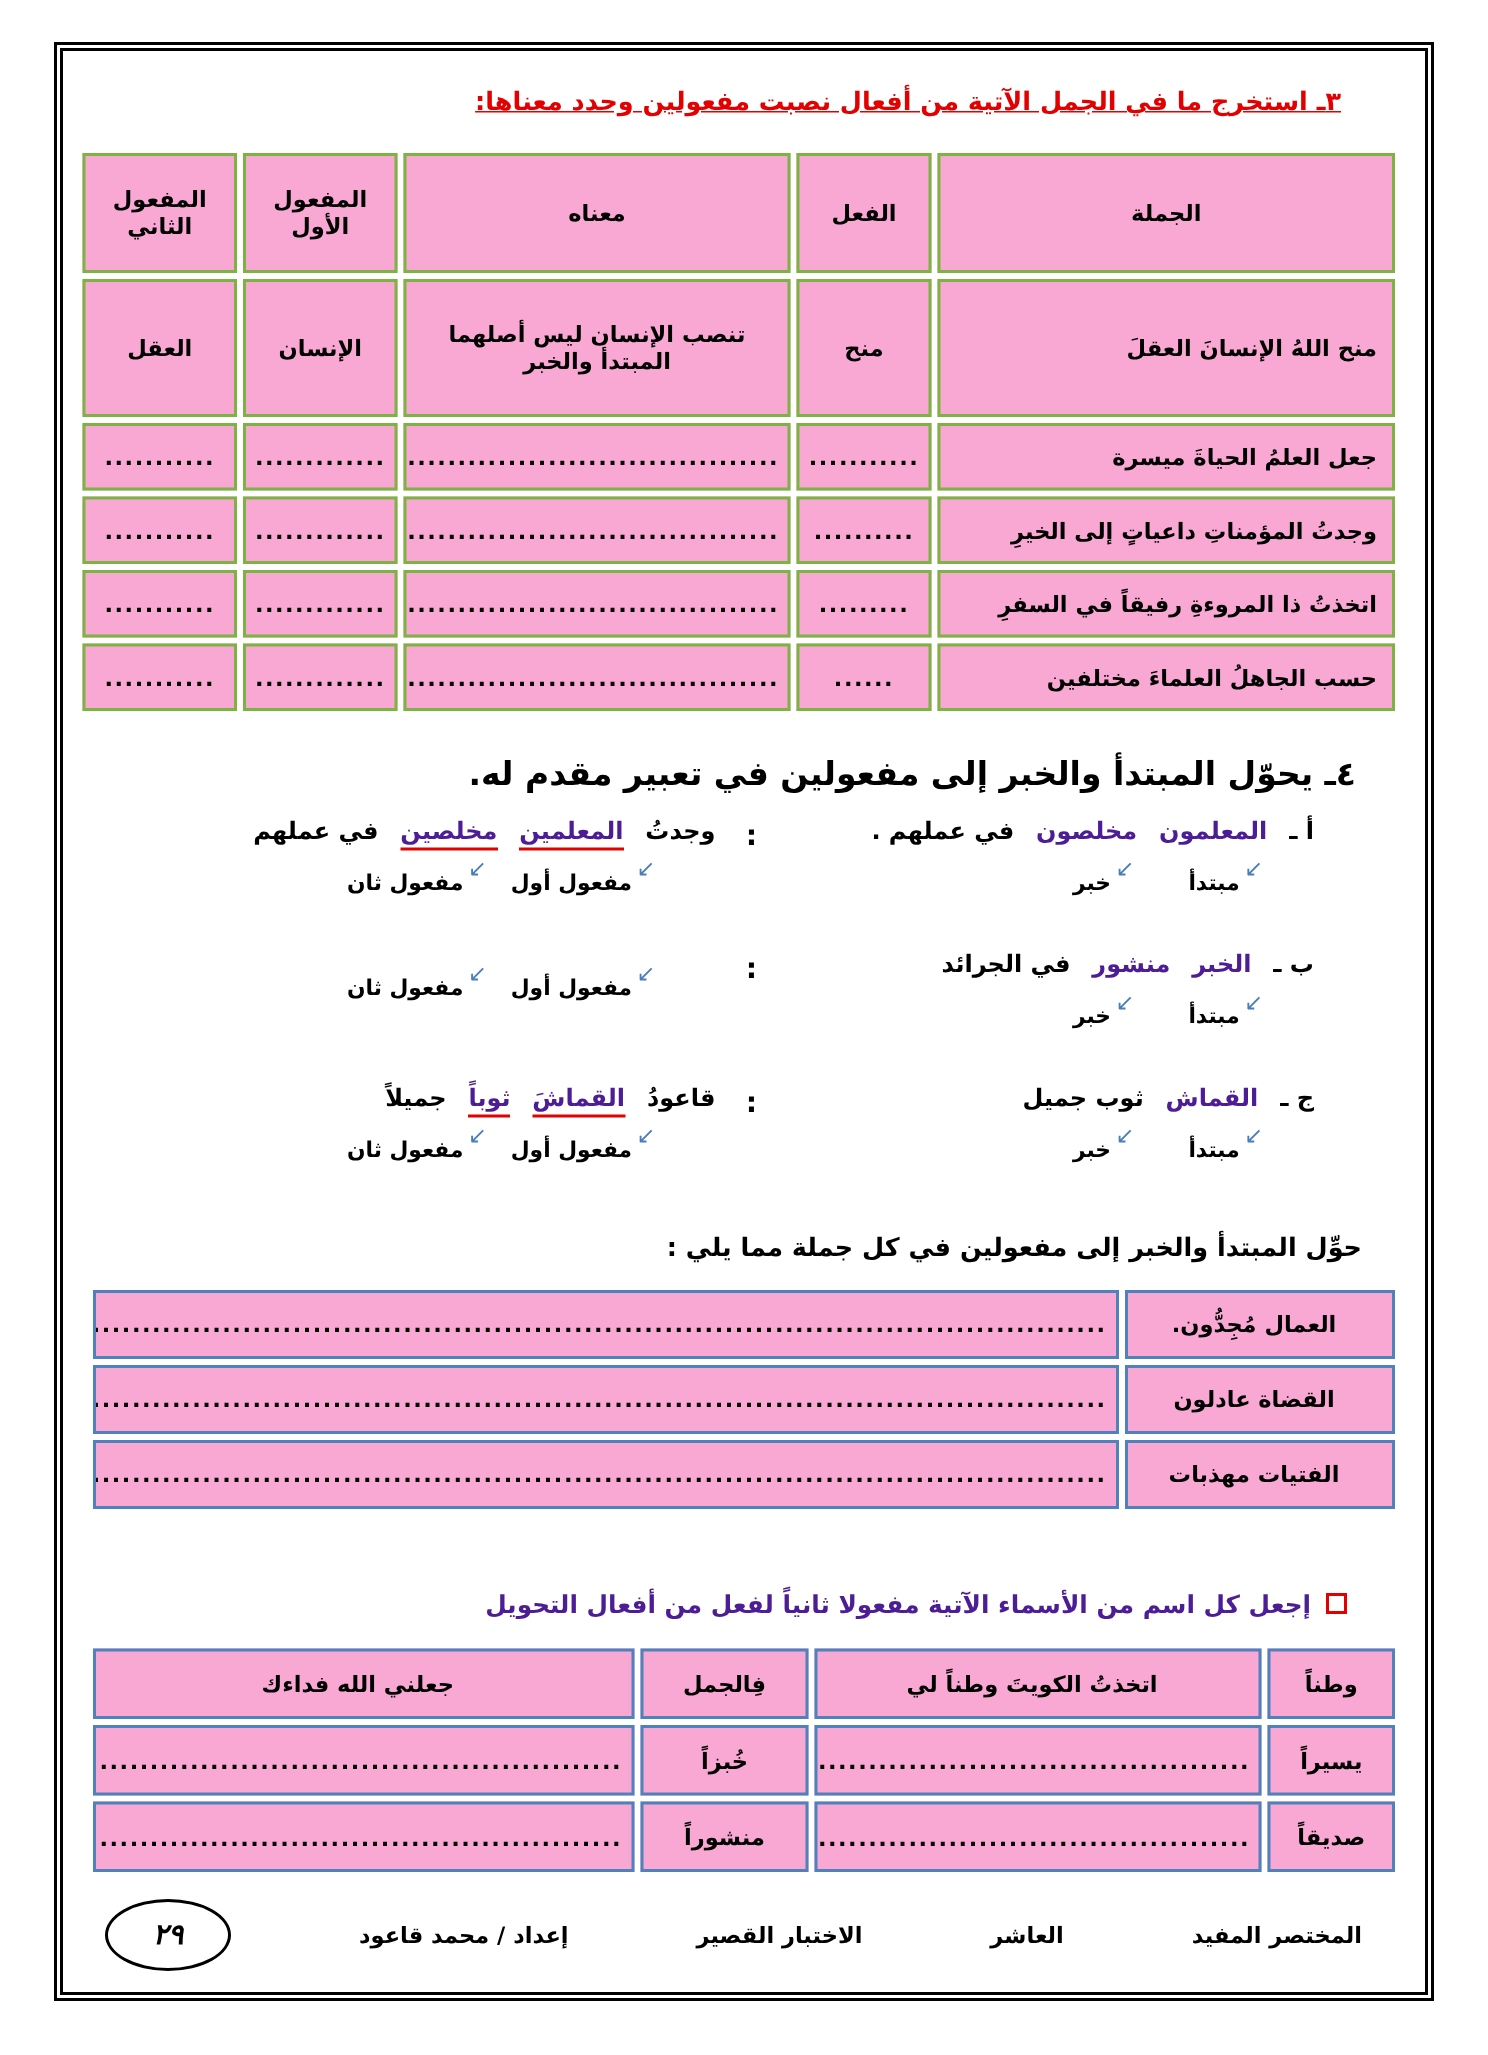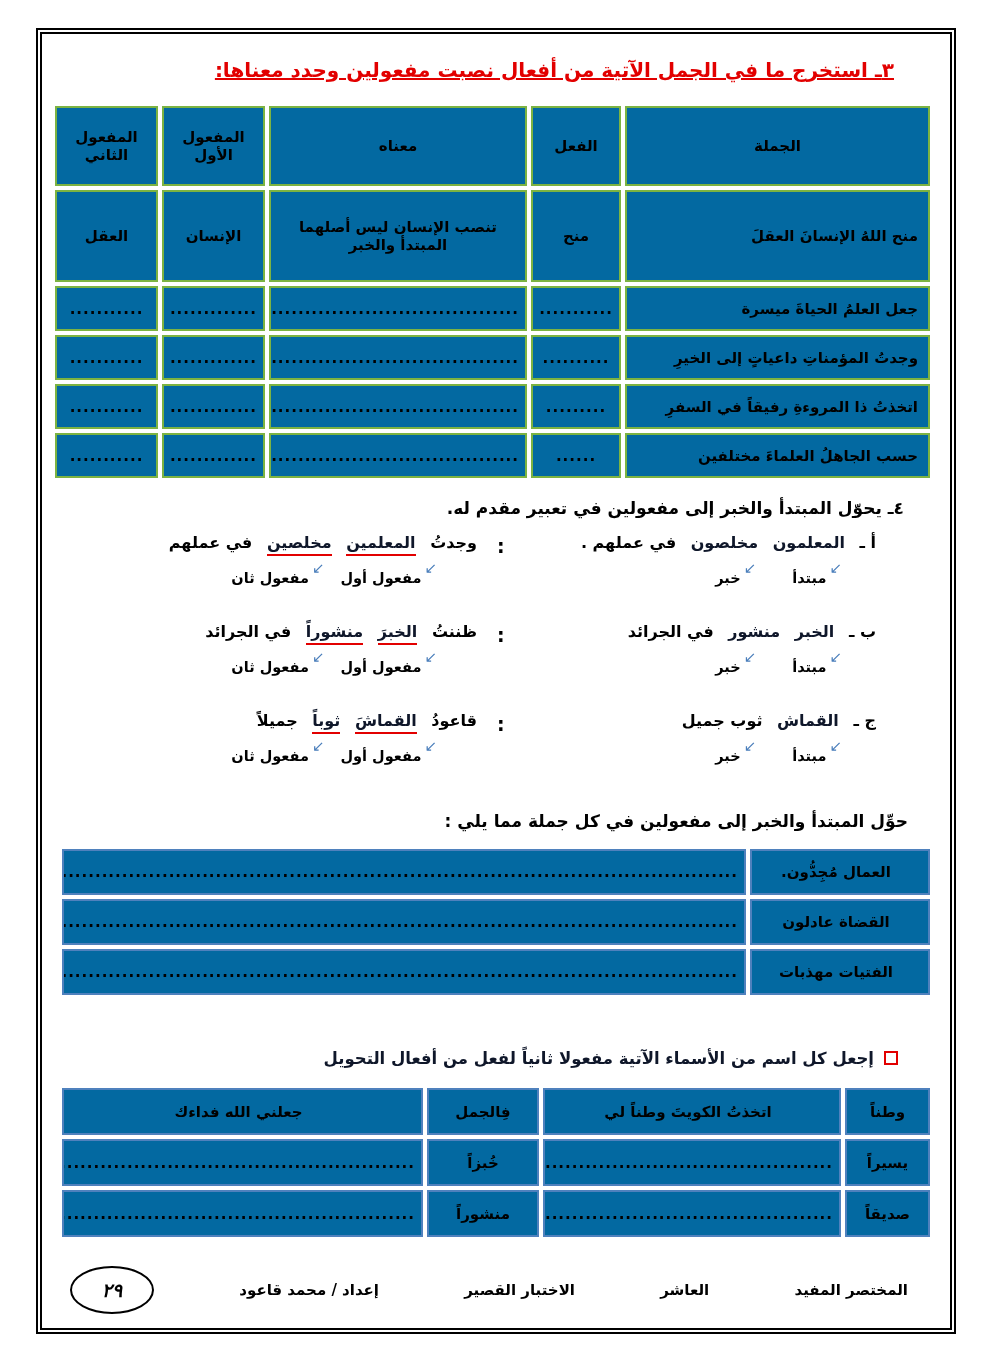--- a/index.html
+++ b/index.html
@@ -9,38 +9,38 @@
     font-family: "DejaVu Sans", sans-serif;
     color: #000;
   }
   .page { position: relative; width: 992px; height: 1370px; background: #fff; overflow: hidden; }
   .frame {
     position: absolute; top: 28px; left: 36px; right: 36px; bottom: 36px;
     border: 6px double #000;
     padding: 14px 16px;
     font-weight: bold;
   }
-  .red { color: #0f172a; }
+  .red { color: #4c1d95; }
   .blk { color: #000; }
 
   
   .s3-title {
     margin-top: 10px;
     text-align: right;
     padding-right: 40px;
-    font-size: 20px;
+    font-size: 17px;
     color: #e20000;
     text-decoration: underline;
   }
 
   
   table.t { border-collapse: separate; border-spacing: 4px; width: 100%; table-layout: fixed; }
   table.t td, table.t th {
     border: 2px solid #7cb342;
-    background: #0369a1;
+    background: #f9a8d4;
     padding: 3px 6px;
     font-size: 15px;
     font-weight: bold;
     text-align: center;
     vertical-align: middle;
     overflow: hidden;
     white-space: normal;
   }
   table.t1 { margin-top: 20px; }
   table.t1 tr.hdr { height: 80px; }
@@ -51,24 +51,24 @@
 
   table.t-blue td { border-color: #4f81bd; }
   table.t2 { margin-top: 14px; }
   table.t2 tr { height: 46px; }
   table.t3 { margin-top: 16px; }
   table.t3 tr { height: 47px; }
   .cell-right { text-align: left; padding-right: 14px !important; }
 
   
   .s4-title {
-    margin-top: 16px;
+    margin-top: 26px;
     text-align: right;
     padding-right: 30px;
-    font-size: 17px;
+    font-size: 22px;
   }
   .example {
     display: flex;
     align-items: flex-start;
     margin-top: 15px;
     padding-right: 58px;
     font-size: 16px;
     height: 74px;
   }
   .ex-src { width: 352px; }
@@ -218,26 +218,20 @@
         <div class="ex-labels src-labels">
           <span class="arr">↙</span>
           <span class="lbl">مبتدأ</span>
           <span class="gap"></span>
           <span class="arr">↙</span>
           <span class="lbl">خبر</span>
         </div>
       </div>
       <div class="ex-colon">:</div>
       <div class="ex-ans">
-        <div class="ex-line">
-          <span class="blk">ظننتُ</span>
-          <span class="red u-red">الخبرَ</span>
-          <span class="red u-red">منشوراً</span>
-          <span class="blk">في الجرائد</span>
-        </div>
         <div class="ex-labels ans-labels">
           <span class="arr">↙</span>
           <span class="lbl">مفعول أول</span>
           <span class="gap"></span>
           <span class="arr">↙</span>
           <span class="lbl">مفعول ثان</span>
         </div>
       </div>
     </div>
 

